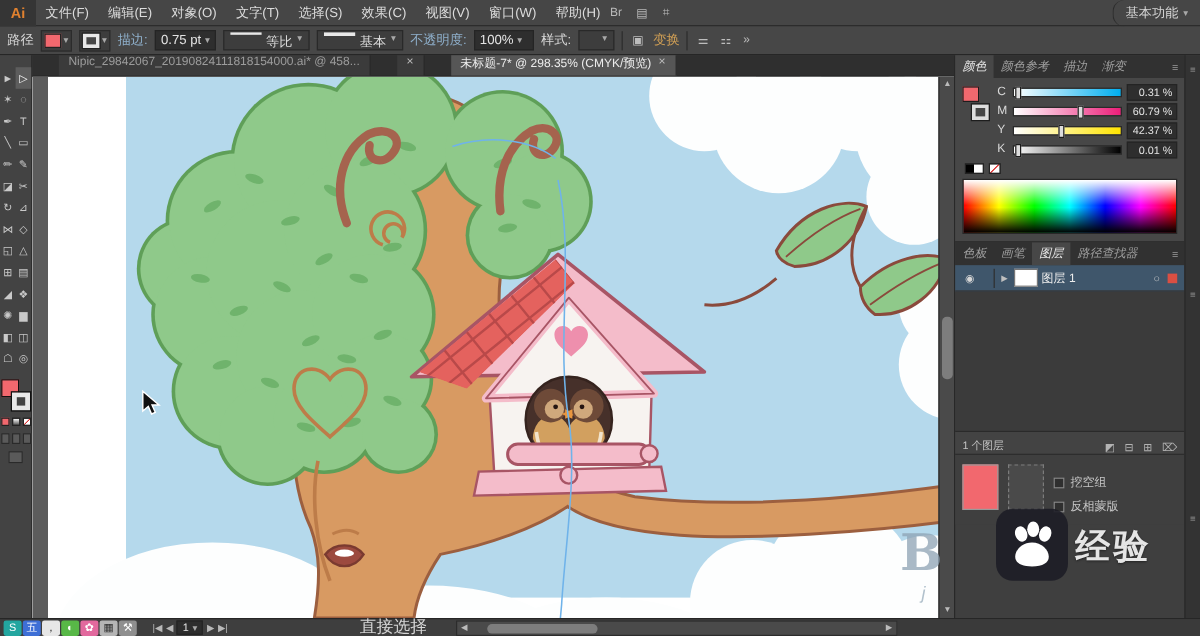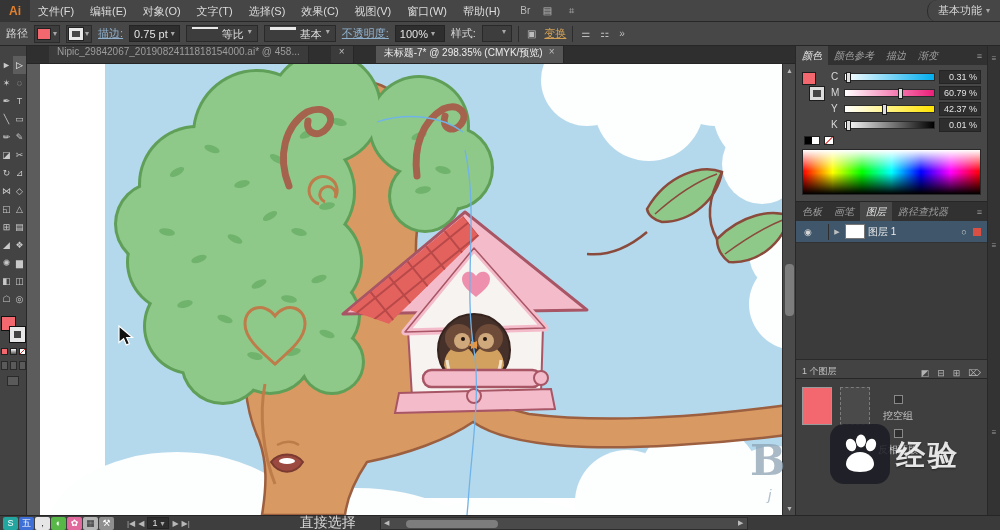--- a/index.html
+++ b/index.html
@@ -5,29 +5,29 @@
   * { box-sizing: border-box; margin:0; padding:0; }
   html,body { width:1000px; height:530px; background:#2b2b2b; }
   body { font-family:"Liberation Sans", sans-serif; font-size:11px; color:#cfcfcf; }
   .app { position:relative; width:1000px; height:530px; background:#3d3d3d; overflow:hidden; }
 
   
   .menubar { display:flex; align-items:center; height:22px; background:#464646; border-bottom:1px solid #272727; }
   .logo { width:30px; height:22px; display:flex; align-items:center; justify-content:center;
           background:#353535; color:#e0812f; font-weight:bold; font-size:12px; }
   .menu-item { padding:0 8px; line-height:22px; color:#dcdcdc; cursor:default; }
-  .mb-ico { width:22px; text-align:right; color:#b9b9b9; font-size:10px; }
+  .mb-ico { width:22px; text-align:left; color:#b9b9b9; font-size:10px; }
   .mb-spacer { flex:1; }
   .workspace { display:flex; align-items:center; gap:4px; padding:0 10px; color:#d4d4d4; border-left:1px solid #2c2c2c; height:22px;border-radius:10px; }
   .chev { font-size:8px; color:#a8a8a8; }
 
   
   .controlbar { display:flex; align-items:center; gap:6px; height:24px; background:#474747; border-bottom:1px solid #262626; padding:0 6px; }
   .cb-label { color:#d8d8d8; }
-  .cb-link { color:#8fb0cc; text-decoration:underline; }
+  .cb-link { color:#8fb0cc; }
   .cb-link.accent { color:#d2a055; }
   .cb-swatch { display:flex; align-items:center; gap:2px; padding:2px; background:#3d3d3d; border:1px solid #2b2b2b; }
   .sw-fill { width:14px; height:12px; background:#f2686e; border:1px solid #222; display:inline-block; }
   .sw-stroke { width:14px; height:12px; border:3px solid #e8e8e8; background:#474747; outline:1px solid #222; display:inline-block; }
   .cb-input { display:flex; align-items:center; gap:3px; background:#2e2e2e; border:1px solid #242424; padding:1px 4px; color:#e4e4e4; min-width:50px; height:17px; }
   .cb-drop { display:flex; align-items:flex-start; gap:4px; background:#3d3d3d; border:1px solid #292929; padding:1px 5px; height:17px; color:#dedede; }
   .cb-drop.small { min-width:30px; justify-content:flex-end; }
   .lineprev { width:26px; height:2px; background:#e8e8e8; display:inline-block; }
   .lineprev.thick { height:3px; }
   .vsep { width:1px; height:16px; background:#2c2c2c; display:inline-block; }
@@ -113,21 +113,21 @@
   .ltarget { width:12px; color:#cfcfcf; font-size:9px; text-align:center; }
   .lchip { width:8px; height:8px; background:#d94f43; margin-right:2px; }
   .pfoot { display:flex; align-items:flex-end; height:19px; background:#434343; border-top:1px solid #2a2a2a; padding:0 6px; gap:8px; }
   .pfoot .txt { font-size:9px; color:#c4c4c4; flex:1; }
   .pfoot .fico { color:#b3b3b3; font-size:9px; }
 
   .transp-body { display:flex; gap:8px; padding:8px 6px; background:#3f3f3f; align-items:flex-start; }
   .tthumb { width:30px; height:38px; background:#f2686e; border:1px solid #9a9a9a; flex:none; }
   .tthumb2 { width:30px; height:38px; border:1px dashed #7c7c7c; background:#4a4a4a; flex:none; }
   .topts { display:flex; flex-direction:column; gap:6px; padding-top:8px; }
-  .topt { display:flex; align-items:center; gap:5px; color:#c6c6c6; font-size:10px;flex-direction:column; }
+  .topt { display:flex; align-items:center; gap:5px; color:#c6c6c6; font-size:10px; }
   .cbx { width:9px; height:9px; border:1px solid #888; background:#2f2f2f; display:inline-block; }
 
   
   .statusbar { position:absolute; left:0; right:0; bottom:0; height:15px; background:#3e3e3e; border-top:1px solid #262626; display:flex; align-items:center; }
   .ime { display:flex; gap:1px; padding:0 3px; }
   .ime-it { min-width:15px; height:13px; display:flex; align-items:center; justify-content:center; font-size:9px; border-radius:2px; }
   .nav { display:flex; align-items:center; gap:3px; margin-left:10px; color:#b8b8b8; font-size:8px; }
   .nav-field { display:flex; align-items:center; gap:3px; background:#2d2d2d; border:1px solid #242424; padding:0 4px; height:12px; color:#e3e3e3; font-size:9px; }
   .toolstatus { margin-left:110px; width:80px; color:#d6d6d6; font-size:14px; }
   .hscroll { display:flex; align-items:center; width:368px; height:13px; background:#4a4a4a; border:1px solid #2c2c2c; }

